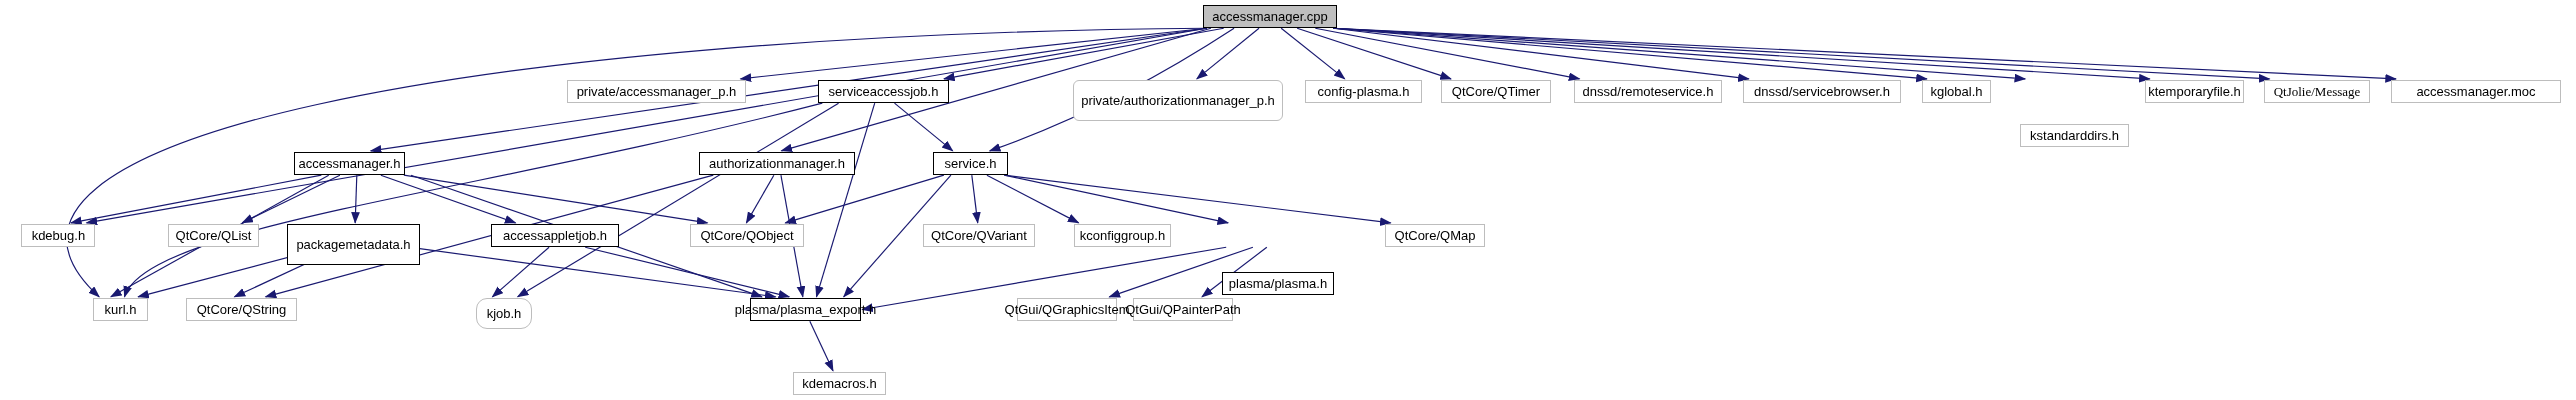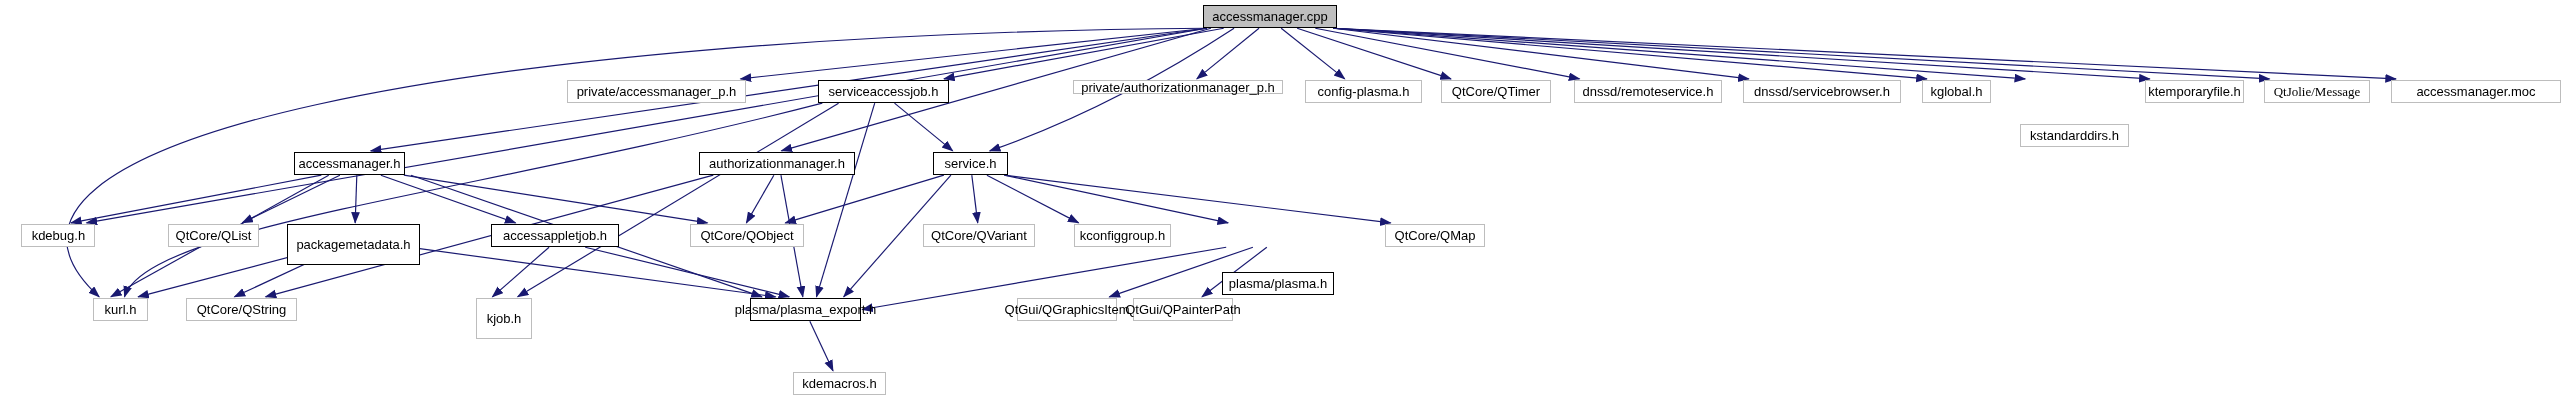--- a/index.html
+++ b/index.html
@@ -88,21 +88,21 @@
   <div id="nodes">
       <div class="node root" style="left: 1203px; top: 4.9px; width: 134px; height: 23.4px; background: rgb(191, 191, 191);">
         <span>accessmanager.cpp</span>
       </div>
       <div class="node plain" style="left: 567px; top: 80px; width: 179px; height: 23.4px;">
         <span>private/accessmanager_p.h</span>
       </div>
       <div class="node linked" style="left: 818px; top: 80px; width: 131px; height: 23.4px;">
         <span>serviceaccessjob.h</span>
       </div>
-      <div class="node plain" style="left: 1073px; top: 80px; width: 210px; height: 14px;">
+      <div class="node plain" style="left: 1073px; top: 80px; width: 210px; height: 41px; border-radius: 6px;">
         <span>private/authorizationmanager_p.h</span>
       </div>
       <div class="node plain" style="left: 1305px; top: 80px; width: 117px; height: 23.4px;">
         <span>config-plasma.h</span>
       </div>
       <div class="node plain" style="left: 1441px; top: 80px; width: 110px; height: 23.4px;">
         <span>QtCore/QTimer</span>
       </div>
       <div class="node plain" style="left: 1574px; top: 80px; width: 148px; height: 23.4px; text-align: center;">
         <span>dnssd/remoteservice.h</span>
@@ -160,21 +160,21 @@
       </div>
       <div class="node plain" style="left: 1385px; top: 224px; width: 100px; height: 23.4px;">
         <span>QtCore/QMap</span>
       </div>
       <div class="node plain" style="left: 93px; top: 298px; width: 55px; height: 23.4px;">
         <span>kurl.h</span>
       </div>
       <div class="node plain" style="left: 186px; top: 298px; width: 111px; height: 23.4px;">
         <span>QtCore/QString</span>
       </div>
-      <div class="node plain" style="left: 476px; top: 298px; width: 56px; height: 41px;">
+      <div class="node plain" style="left: 476px; top: 298px; width: 56px; height: 31px; border-radius: 11px;">
         <span>kjob.h</span>
       </div>
       <div class="node linked" style="left: 750px; top: 298px; width: 111px; height: 23.4px;">
         <span>plasma/plasma_export.h</span>
       </div>
       <div class="node plain" style="left: 1017px; top: 298px; width: 100px; height: 23.4px;">
         <span>QtGui/QGraphicsItem</span>
       </div>
       <div class="node plain" style="left: 1133px; top: 298px; width: 100px; height: 23.4px;">
         <span>QtGui/QPainterPath</span>

